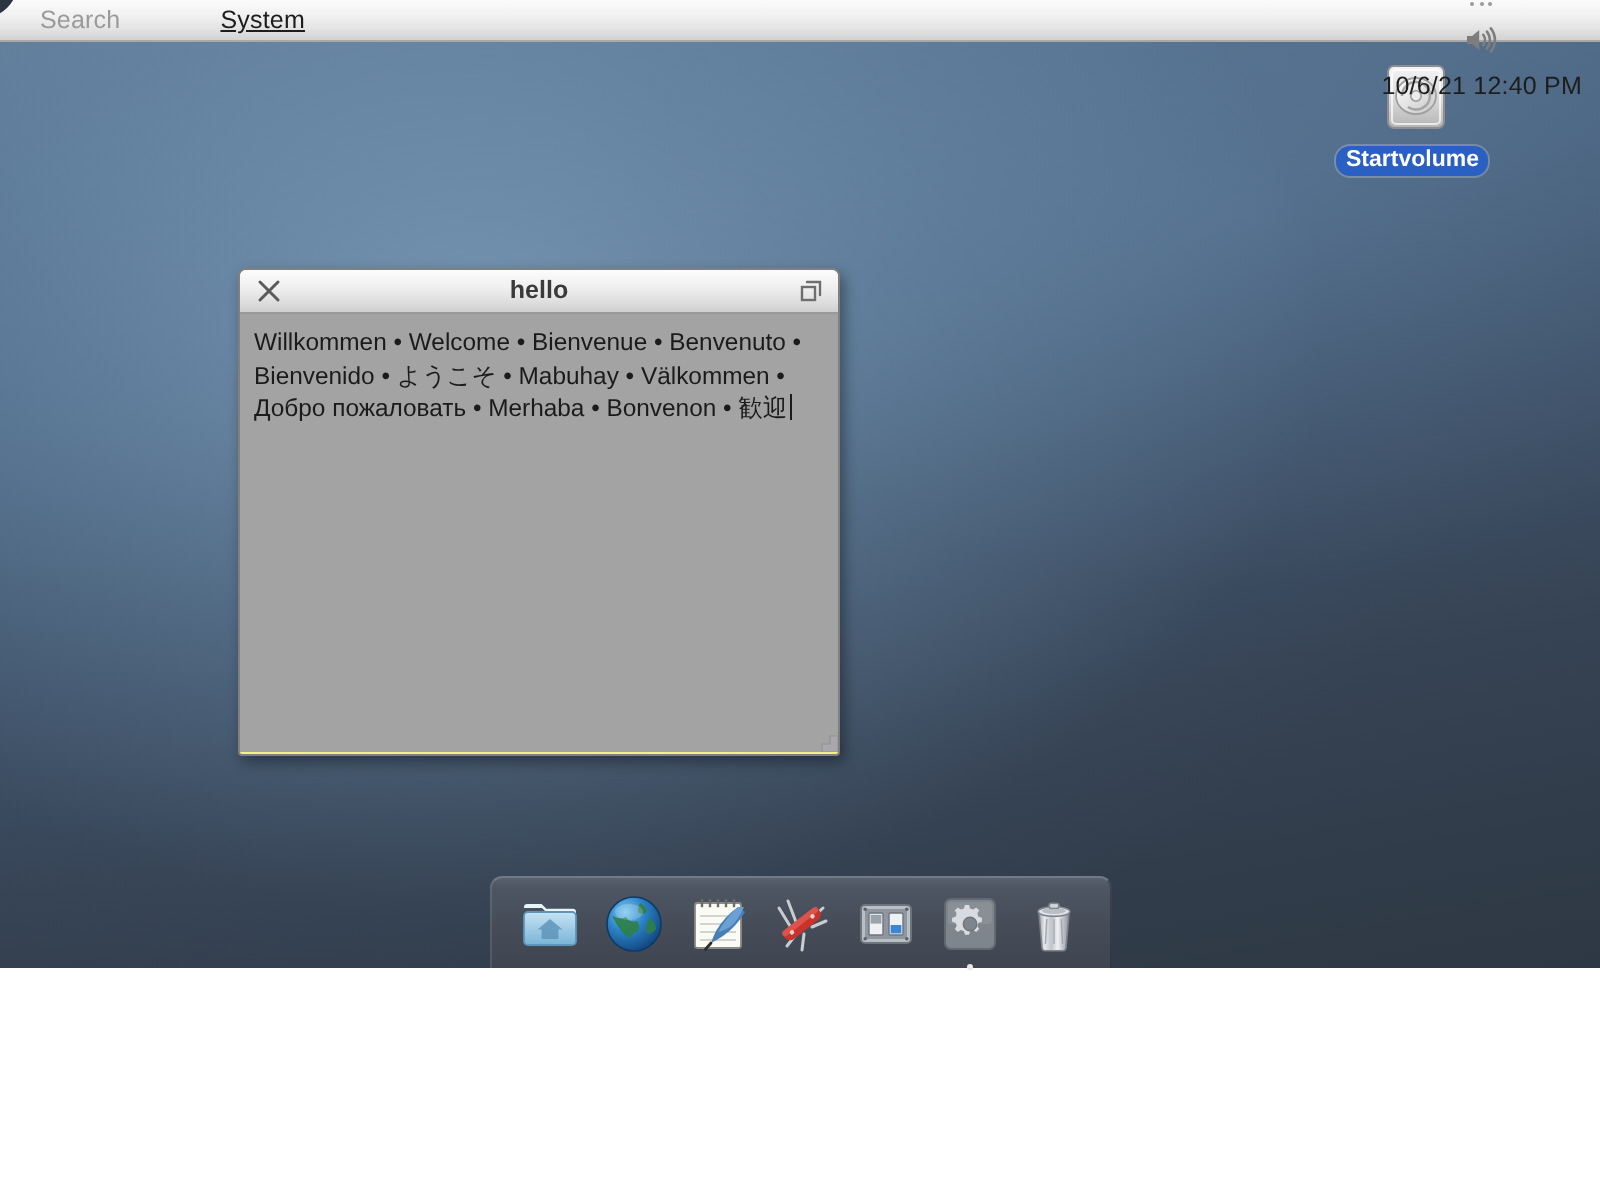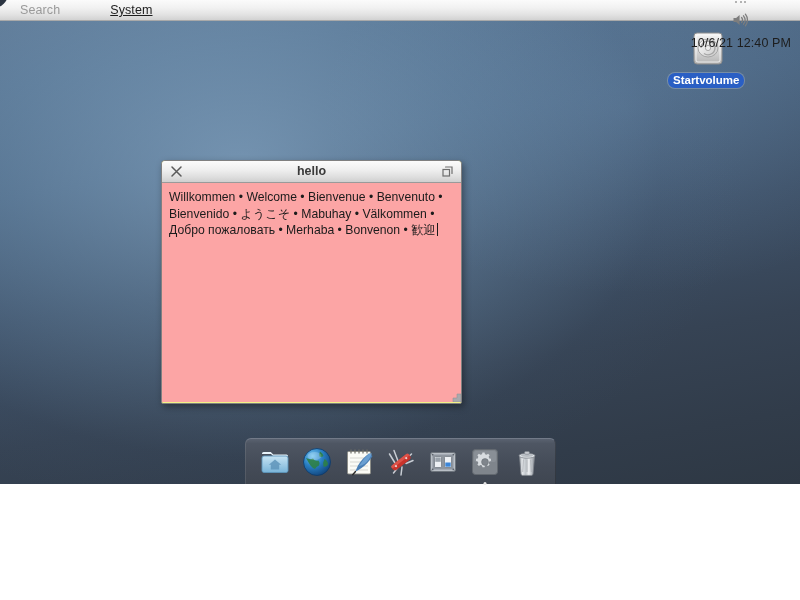--- a/index.html
+++ b/index.html
@@ -120,30 +120,29 @@
     text-shadow: none;
     box-shadow: 0 0 0 1px rgba(255,255,255,0.22);
   }
   #icon-startvolume { left: 668px; top: 28px; }
   #icon-live { left: 668px; top: 108px; }
 
   
   #note-window {
     position: absolute;
     left: 119px;
-    top: 160px;
+    top: 134px;
     width: 301px;
     height: 244px;
     box-sizing: border-box;
     border: 1px solid #808080;
     border-radius: 4px 4px 2px 2px;
     box-shadow: 2px 3px 7px rgba(0,0,0,0.38);
     overflow: hidden;
     background: #f2f286;
-    margin-left: 42px;
   }
   #note-titlebar {
     position: relative;
     height: 22px;
     background: linear-gradient(180deg, #fcfcfc 0%, #eeeeee 45%, #dddddd 78%, #cfcfcf 100%);
     border-bottom: 1px solid #9a9a9a;
     display: flex;
     align-items: center;
     box-sizing: border-box;
   }
@@ -167,21 +166,21 @@
   #note-max {
     position: absolute;
     right: 8px;
     width: 11px; height: 11px;
     z-index: 2;
     cursor: default;
   }
   #note-body {
     position: relative;
     height: calc(100% - 23px);
-    background: #fca5a5;
+    background: #a3a3a3;
     padding: 6px 7px 0 7px;
     box-sizing: border-box;
     overflow: hidden;
   }
   #note-text {
     font-size: 12.2px;
     line-height: 16.5px;
     color: #1b1b1b;
     white-space: pre-wrap;
     word-break: normal;

